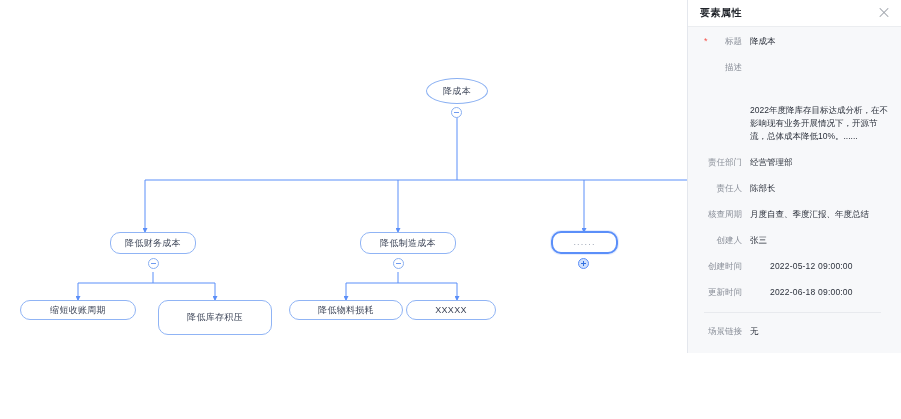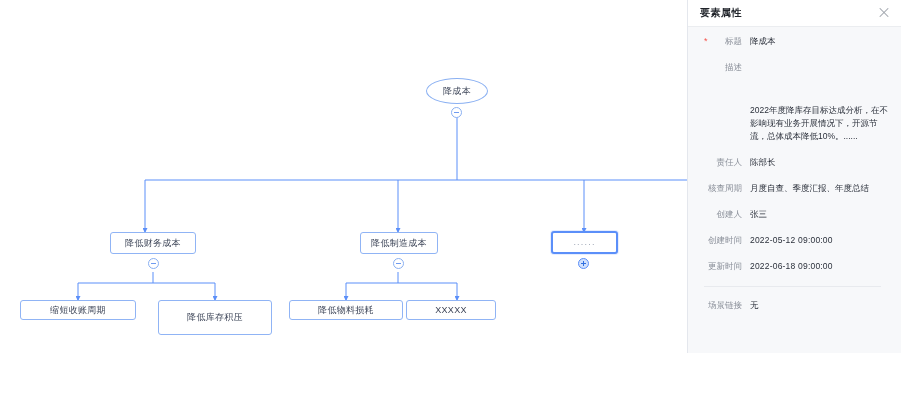--- a/index.html
+++ b/index.html
@@ -36,21 +36,21 @@
     box-sizing: border-box;
     display: flex;
     align-items: center;
     justify-content: center;
     background: #ffffff;
     border: 1px solid #90b4f5;
     color: #3c4457;
     font-size: 9px;
     letter-spacing: 0.3px;
     line-height: 1;
-    border-radius: 3px;
+    border-radius: 10px;
     cursor: pointer;
     user-select: none;
   }
   .node.root {
     border-radius: 50%;
     border: 1px solid #8ab0f2;
   }
   .node.selected {
     border: 2px solid #5b8ff9;
     box-shadow: 0 0 0 1px rgba(91,143,249,0.15);
@@ -173,20 +173,21 @@
   }
   .field-value {
     font-size: 8.5px;
     color: #2b303b;
     line-height: 13px;
     flex: 1;
     word-break: break-all;
   }
   .field-value.mono-date {
     letter-spacing: 0.2px;
+    margin-left: 20px;
   }
   .field-row.desc .field-value {
     line-height: 13px;
     margin-top: 43px;
   }
   #panel-divider {
     height: 1px;
     background: #e8eaee;
     margin: 4px 8px 12px 8px;
   }
@@ -229,21 +230,21 @@
     <span class="bar-h"></span>
   </div>
 
   <div class="node" id="n-l1a" style="left:110px; top:232px; width:86px; height:22px;">
     <span class="node-label">降低财务成本</span>
   </div>
   <div class="toggle minus" style="left:148px; top:258px;">
     <span class="bar-h"></span>
   </div>
 
-  <div class="node" id="n-l1b" style="left:360px; top:232px; width:78px; height:22px;">
+  <div class="node" id="n-l1b" style="left:360px; top:232px; width:96px; height:22px;">
     <span class="node-label">降低制造成本</span>
   </div>
   <div class="toggle minus" style="left:393px; top:258px;">
     <span class="bar-h"></span>
   </div>
 
   <div class="node dots selected" id="n-l1c" style="left:551px; top:231px; width:67px; height:23px;">
     <span class="node-label">......</span>
   </div>
   <div class="toggle plus" style="left:578px; top:258px;">
@@ -283,20 +284,24 @@
         <span>标题</span>
       </div>
       <div class="field-value">降成本</div>
     </div>
 
     <div class="field-row desc">
       <div class="field-label">描述</div>
       <div class="field-value">2022年度降库存目标达成分析，在不影响现有业务开展情况下，开源节流，总体成本降低10%。......</div>
     </div>
 
+    <div class="field-row">
+      <div class="field-label">责任部门</div>
+      <div class="field-value">经营管理部</div>
+    </div>
 
     <div class="field-row">
       <div class="field-label">责任人</div>
       <div class="field-value">陈部长</div>
     </div>
 
     <div class="field-row">
       <div class="field-label">核查周期</div>
       <div class="field-value">月度自查、季度汇报、年度总结</div>
     </div>

